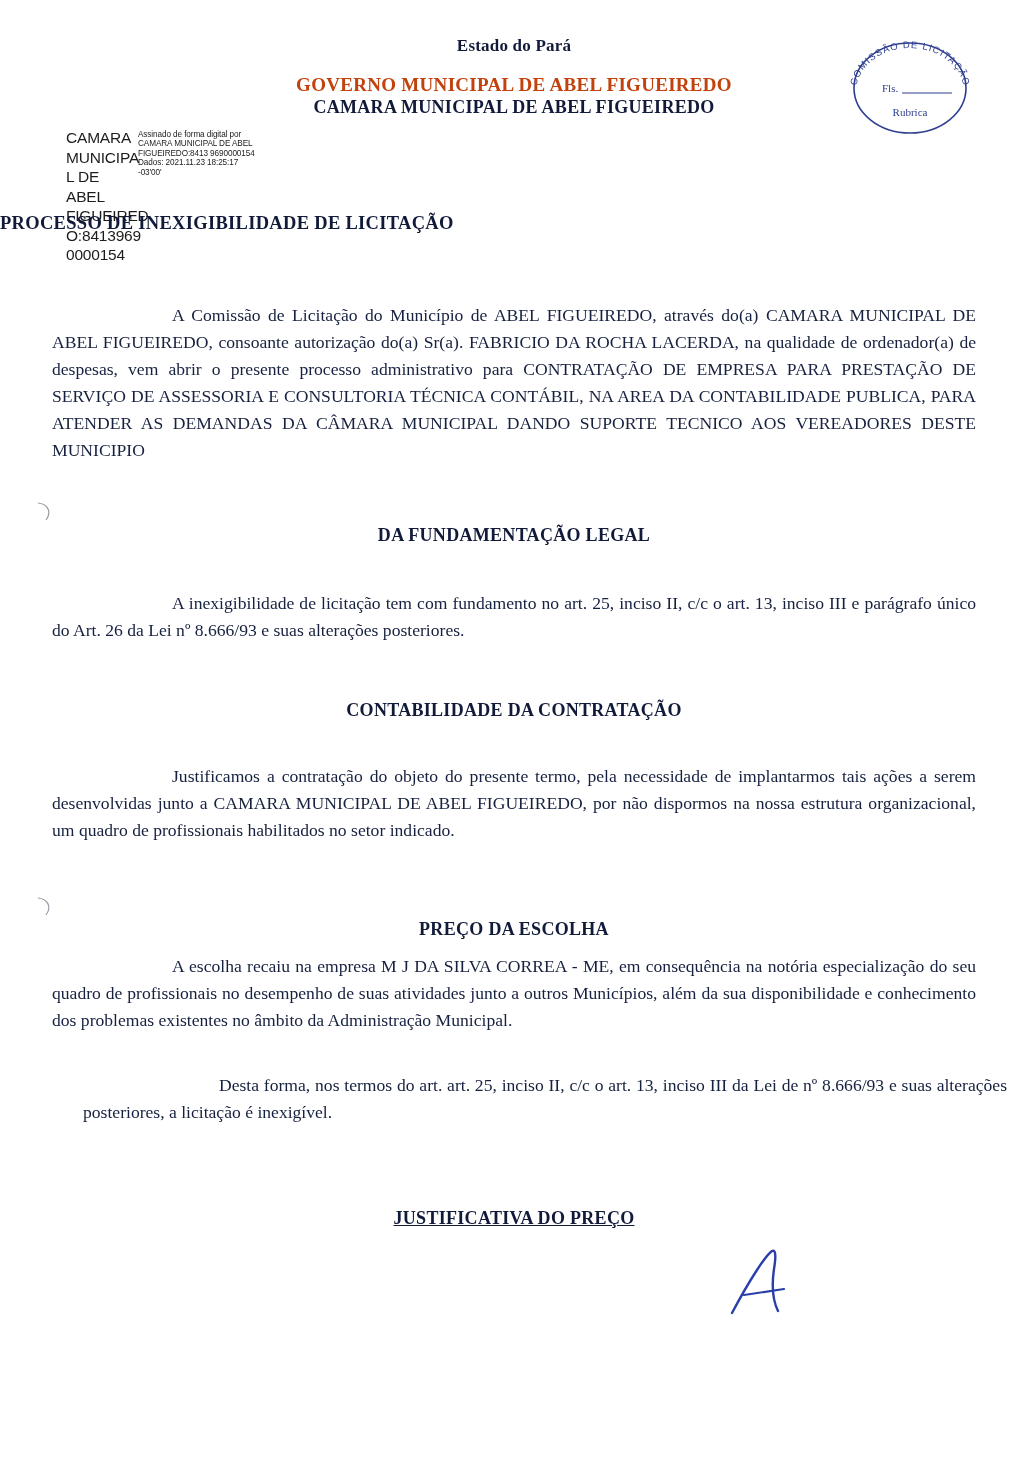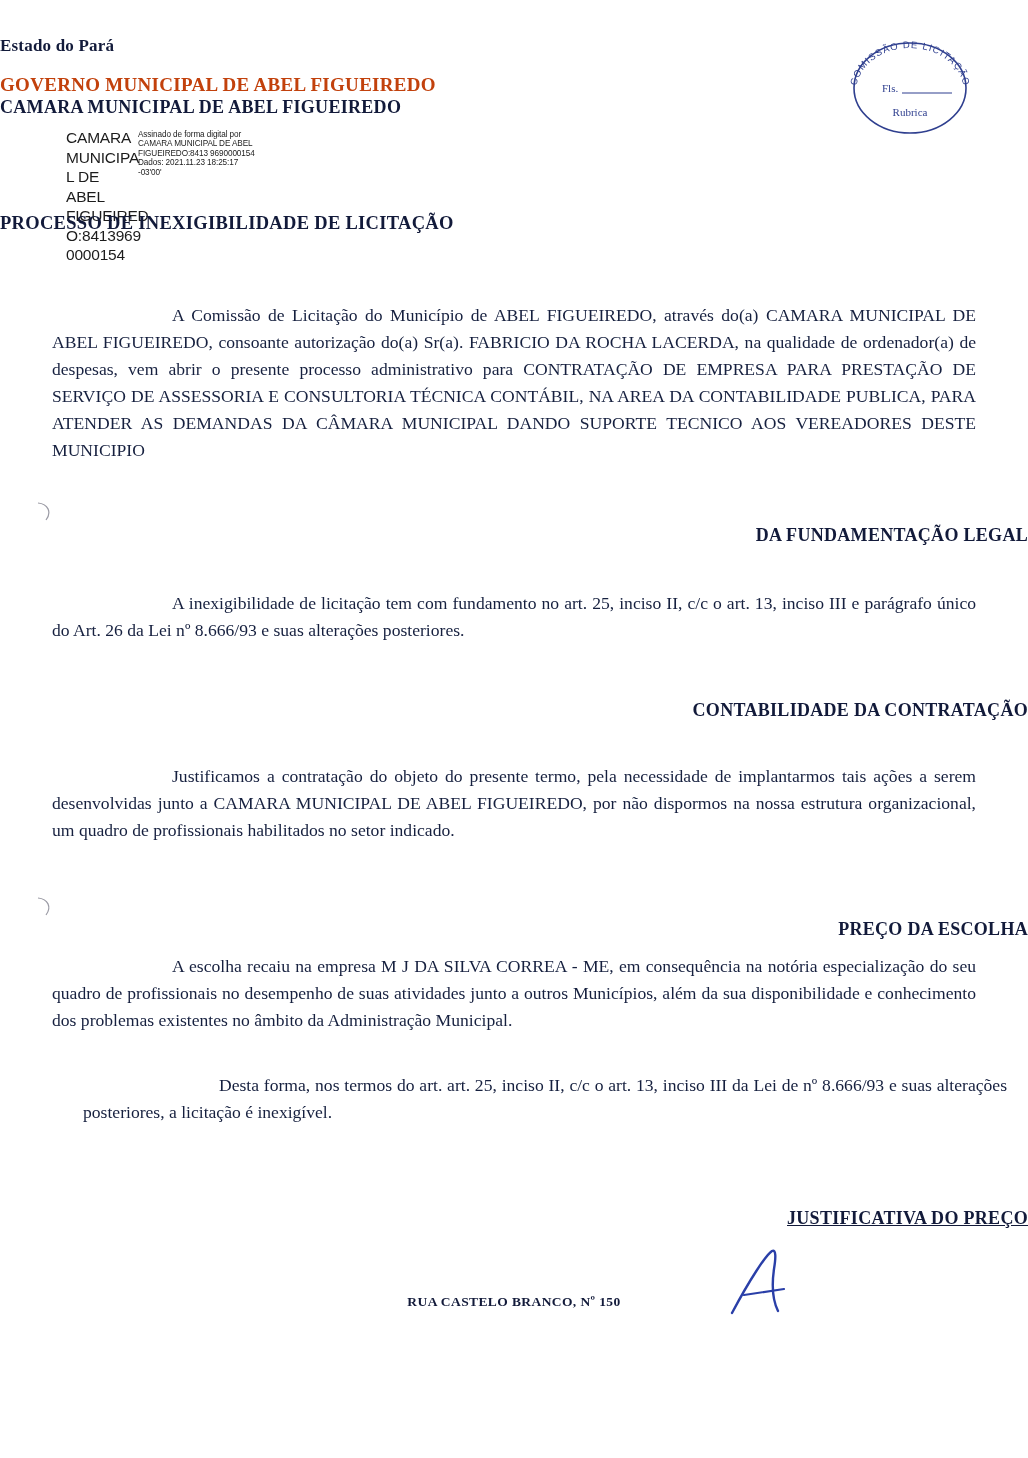--- a/index.html
+++ b/index.html
@@ -21,21 +21,21 @@
     height: 1458px;
     box-sizing: border-box;
   }
 
   
   .header {
     position: absolute;
     top: 36px;
     left: 0;
     width: 1028px;
-    text-align: left;
+    text-align: center;
   }
   .header .line1 {
     font-size: 17px;
     font-weight: bold;
     letter-spacing: 0.2px;
     color: #121a3a;
   }
   .header .line2 {
     font-size: 19px;
     font-weight: bold;
@@ -108,21 +108,21 @@
     width: 1028px;
     font-size: 18.5px;
     font-weight: bold;
     letter-spacing: 0.3px;
     color: #121a3a;
   }
   .section-title {
     position: absolute;
     left: 0;
     width: 1028px;
-    text-align: right;
+    text-align: center;
     font-size: 18px;
     font-weight: bold;
     letter-spacing: 0.3px;
     color: #121a3a;
   }
   .para {
     position: absolute;
     left: 52px;
     width: 924px;
     font-size: 17.6px;
@@ -214,15 +214,14 @@
 
   <div class="section-title" style="top:1208px;text-decoration:underline;">JUSTIFICATIVA DO PREÇO</div>
 
   <div class="signature-mark">
     <svg width="90" height="80" viewBox="0 0 90 80" xmlns="http://www.w3.org/2000/svg">
       <path d="M10 68 C 28 34, 44 10, 50 6 C 54 4, 54 12, 52 24 C 50 38, 50 54, 56 66" fill="none" stroke="#2a3fa8" stroke-width="2.4" stroke-linecap="round"></path>
       <path d="M22 50 L 62 44" fill="none" stroke="#2a3fa8" stroke-width="2.2" stroke-linecap="round"></path>
     </svg>
   </div>
 
-  <div class="footer-addr" style="top:1294px;">RUA CASTELO BRANCO, Nº 150</div>
 
 </div>
 
 </body></html>

